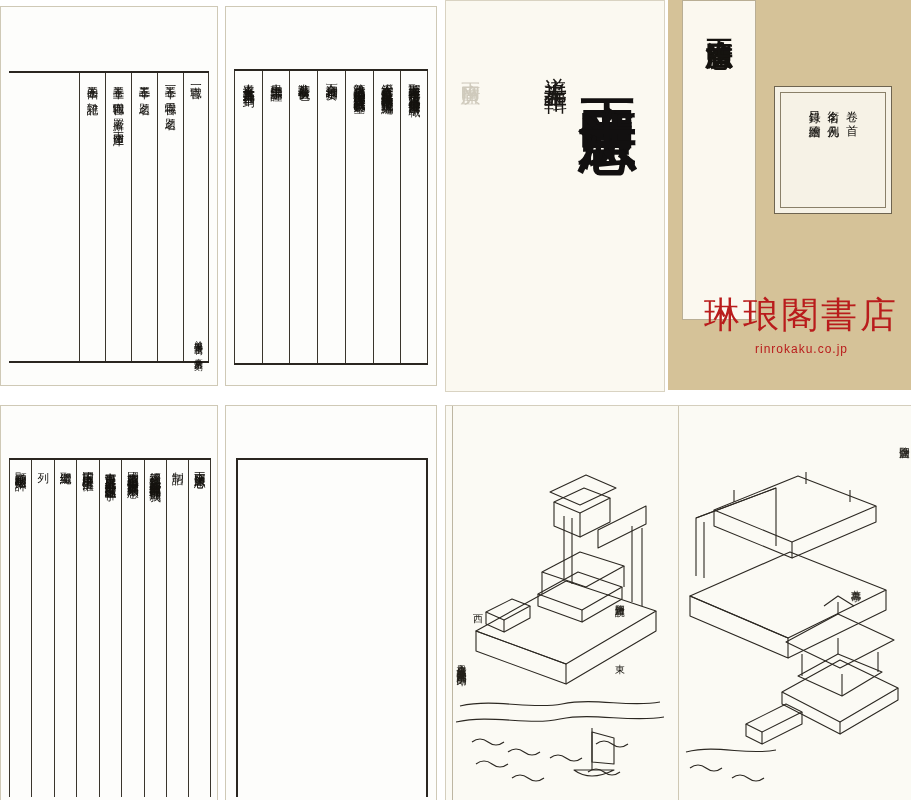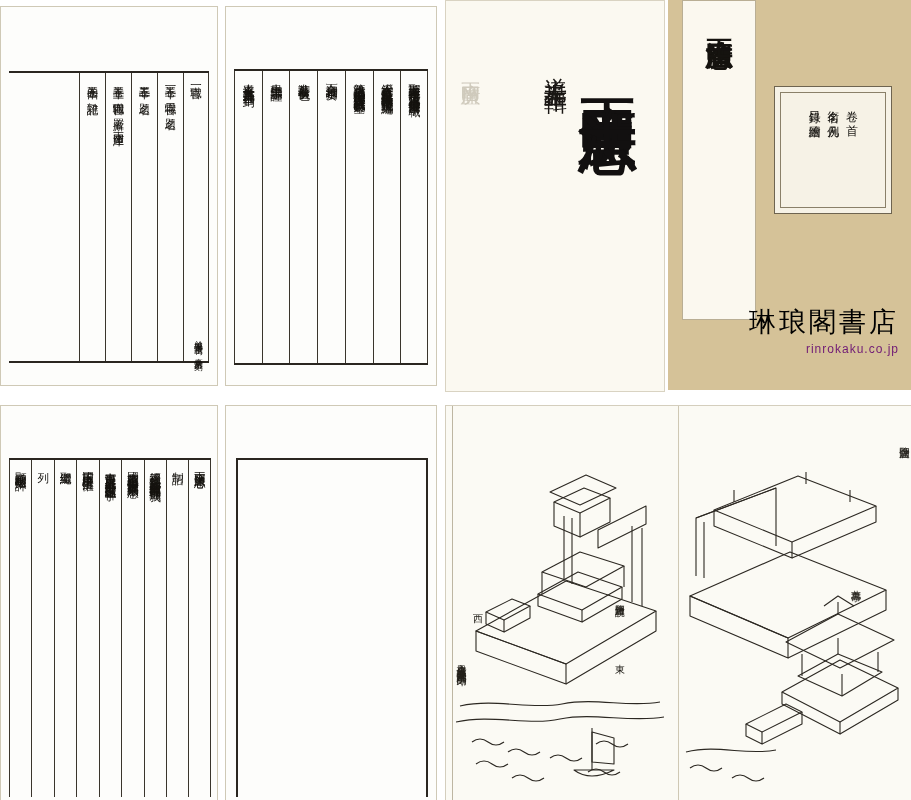--- a/index.html
+++ b/index.html
@@ -164,30 +164,31 @@
     padding-top: 8px;
   }
   #panel-top-4 .label-inner .vtext { font-size: 12px; margin: 0 3px; }
   #panel-top-4 .shop {
     position: absolute;
     right: 12px; bottom: 34px;
     text-align: right;
   }
   #panel-top-4 .shop-name {
     font-family: Liberation Serif, serif;
-    font-size: 27px;
-    color: #000000;
+    font-size: 36px;
+    color: #b91c1c;
     letter-spacing: 3px;
   }
   #panel-top-4 .shop-url {
     font-family: "Liberation Sans", sans-serif;
     font-size: 12px;
-    color: #701a75;
+    color: #b91c1c;
     letter-spacing: 1px;
     margin-top: 2px;
+    text-align: center;
   }
 
   
   #panel-bot-1 {
     left: 0; top: 405px; width: 216px; height: 395px;
     border: 1px solid #cfc9b6;
   }
   #panel-bot-1 .frame {
     position: absolute;
     left: 8px; top: 52px; right: 6px; bottom: 4px;

